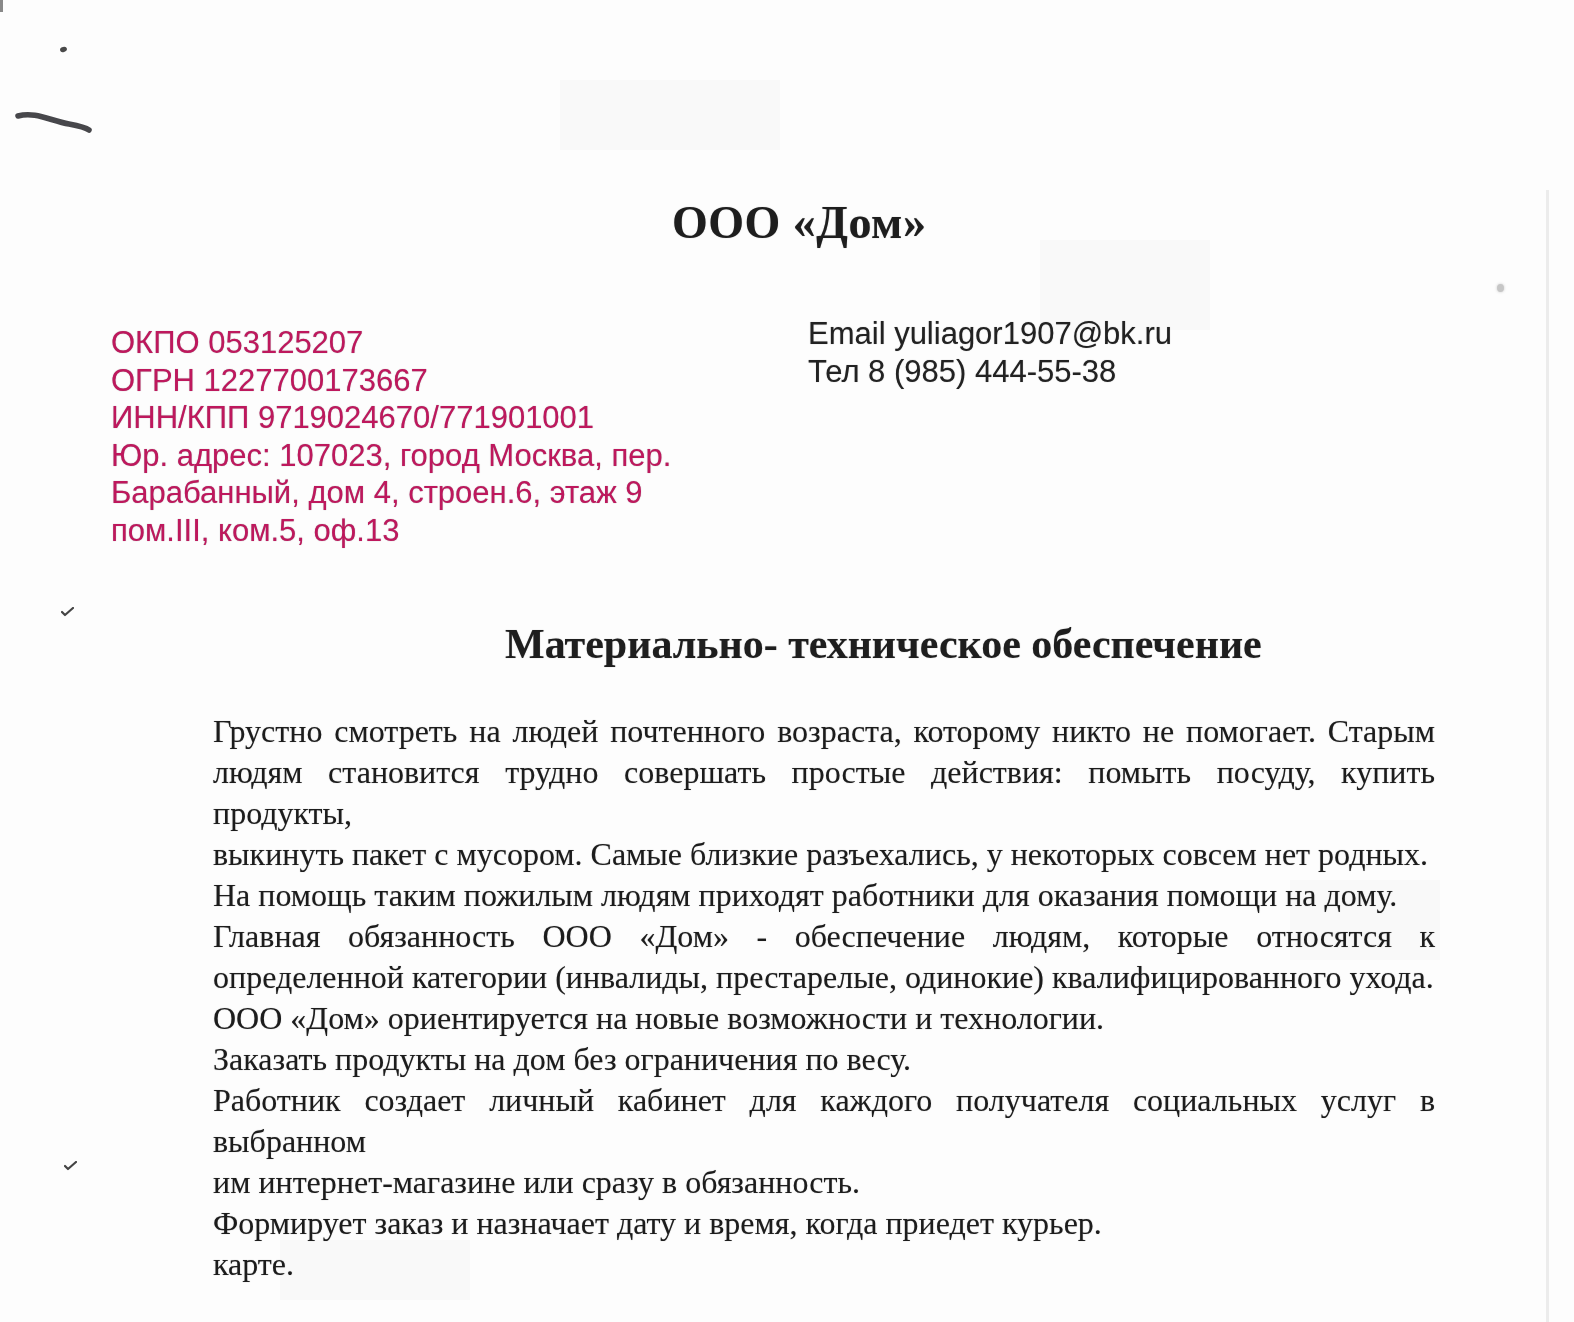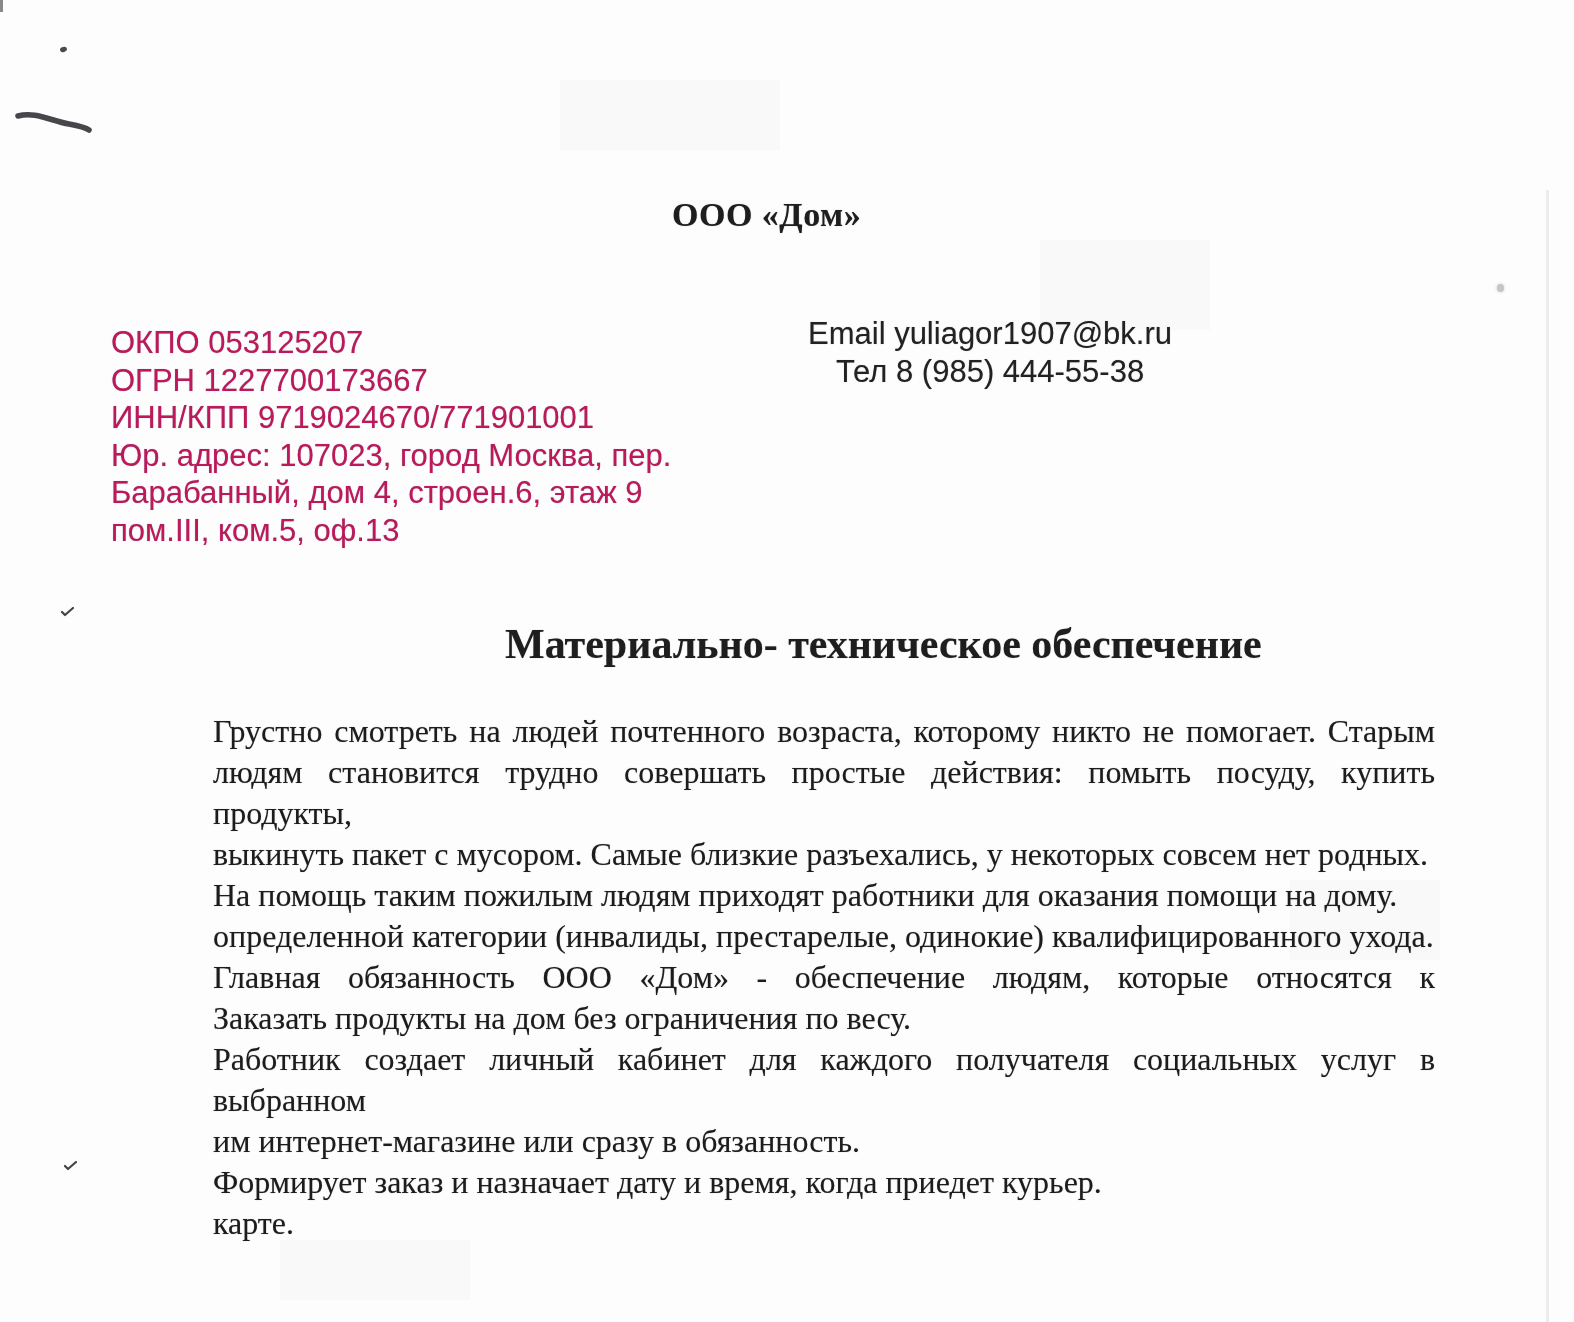--- a/index.html
+++ b/index.html
@@ -68,21 +68,21 @@
     border-radius: 50%;
     box-shadow: 0 0 3px #cccccc;
   }
 
   .soft { text-shadow: 0 0 1px rgba(25,25,25,0.38); }
 
   .title {
     position: absolute;
     left: 672px;
     top: 196px;
-    font-size: 34px;
+    font-size: 46px;
     font-weight: bold;
     letter-spacing: 0.5px;
     white-space: nowrap;
   }
   .info-left {
     position: absolute;
     left: 111px;
     top: 324px;
     font-family: "Liberation Sans", sans-serif;
     font-size: 31px;
@@ -92,21 +92,20 @@
   }
   .info-right {
     position: absolute;
     left: 808px;
     top: 315px;
     font-family: "Liberation Sans", sans-serif;
     font-size: 31px;
     line-height: 37.5px;
     color: #222222;
     white-space: nowrap;
-    text-align: center;
   }
   .doc-heading {
     position: absolute;
     left: 505px;
     top: 620px;
     font-size: 42px;
     font-weight: bold;
     white-space: nowrap;
     text-align: right;
   }
@@ -170,22 +169,23 @@
     <div>Тел 8 (985) 444-55-38</div>
   </div>
 
   <div class="doc-heading soft">Материально- техническое обеспечение</div>
 
   <div class="doc-body soft">
     <div class="body-line">Грустно смотреть на людей почтенного возраста, которому никто не помогает. Старым</div>
     <div class="body-line">людям становится трудно совершать простые действия: помыть посуду, купить продукты,</div>
     <div class="body-line para-end">выкинуть пакет с мусором. Самые близкие разъехались, у некоторых совсем нет родных.</div>
     <div class="body-line para-end">На помощь таким пожилым людям приходят работники для оказания помощи на дому.</div>
+    <div class="body-line">Главная обязанность ООО «Дом» - обеспечение людям, которые относятся к</div>
     <div class="body-line para-end">определенной категории (инвалиды, престарелые, одинокие) квалифицированного ухода.</div>
-    <div class="body-line">Главная обязанность ООО «Дом» - обеспечение людям, которые относятся к</div>
+    <div class="body-line para-end">ООО «Дом» ориентируется на новые возможности и технологии.</div>
     <div class="body-line para-end">Заказать продукты на дом без ограничения по весу.</div>
     <div class="body-line">Работник создает личный кабинет для каждого получателя социальных услуг в выбранном</div>
     <div class="body-line para-end">им интернет-магазине или сразу в обязанность.</div>
     <div class="body-line para-end">Формирует заказ и назначает дату и время, когда приедет курьер.</div>
     <div class="body-line para-end">карте.</div>
 
   </div>
 
 </div>
 

